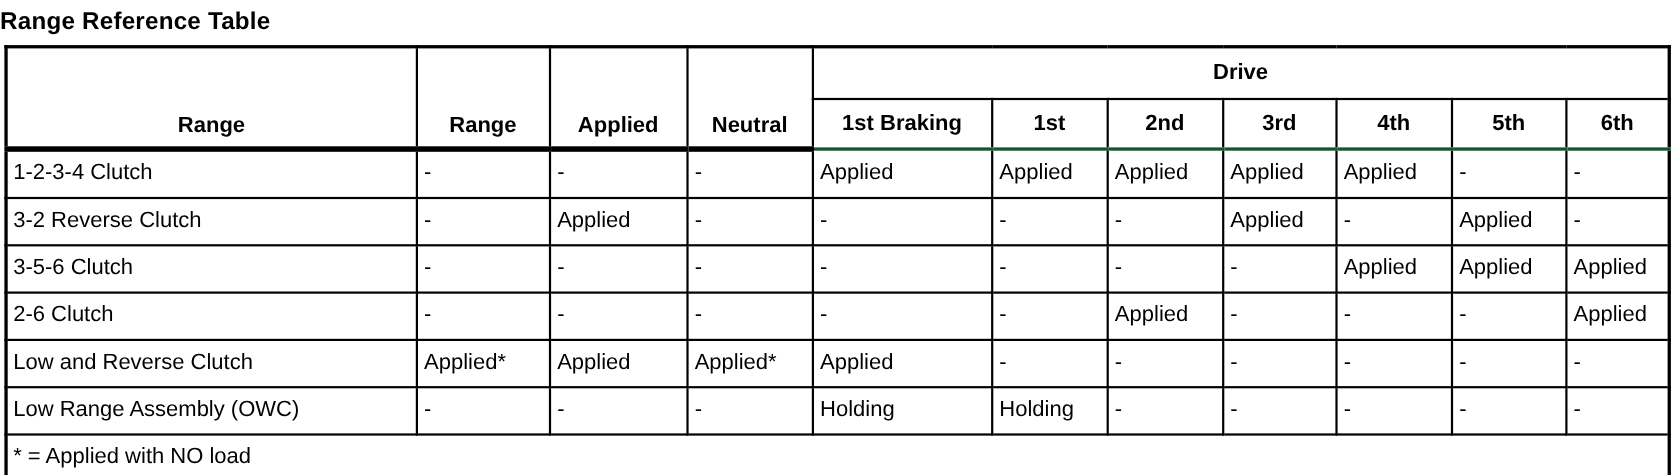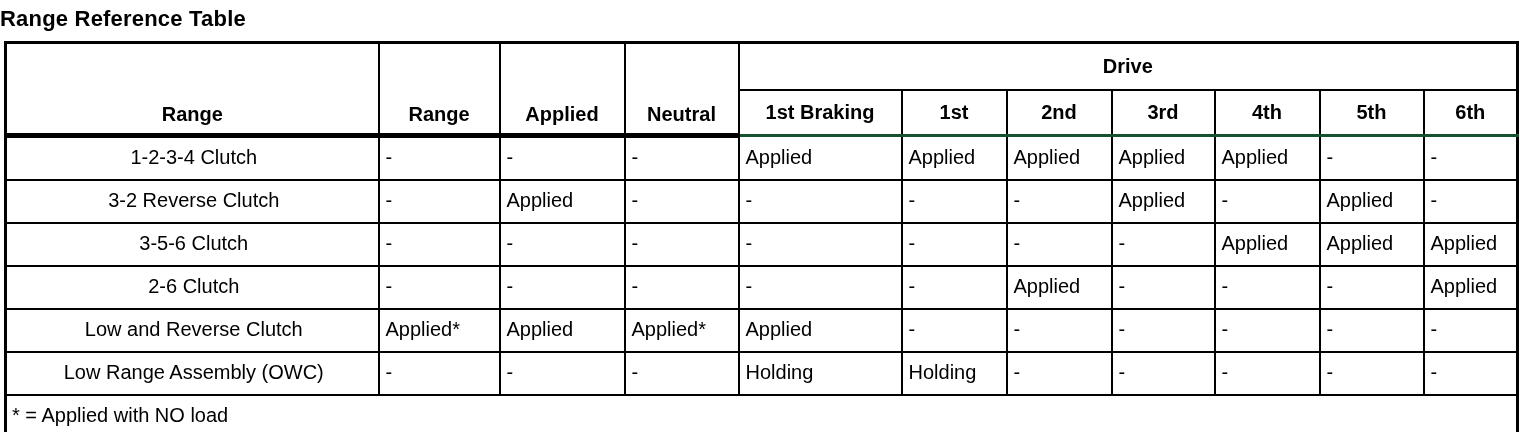--- a/index.html
+++ b/index.html
@@ -55,21 +55,21 @@
   }
   
   th.col-head {
     text-align: center;
     vertical-align: middle;
     border-bottom: 3px solid #14532d;
     height: 38px;
   }
   
   td.label-cell {
-    text-align: center;
+    text-align: left;
     padding: 0 2px 2px 5px;
     vertical-align: middle;
     height: 39px;
   }
   td.value-cell {
     text-align: left;
     padding: 0 2px 2px 6px;
     vertical-align: middle;
   }
   

